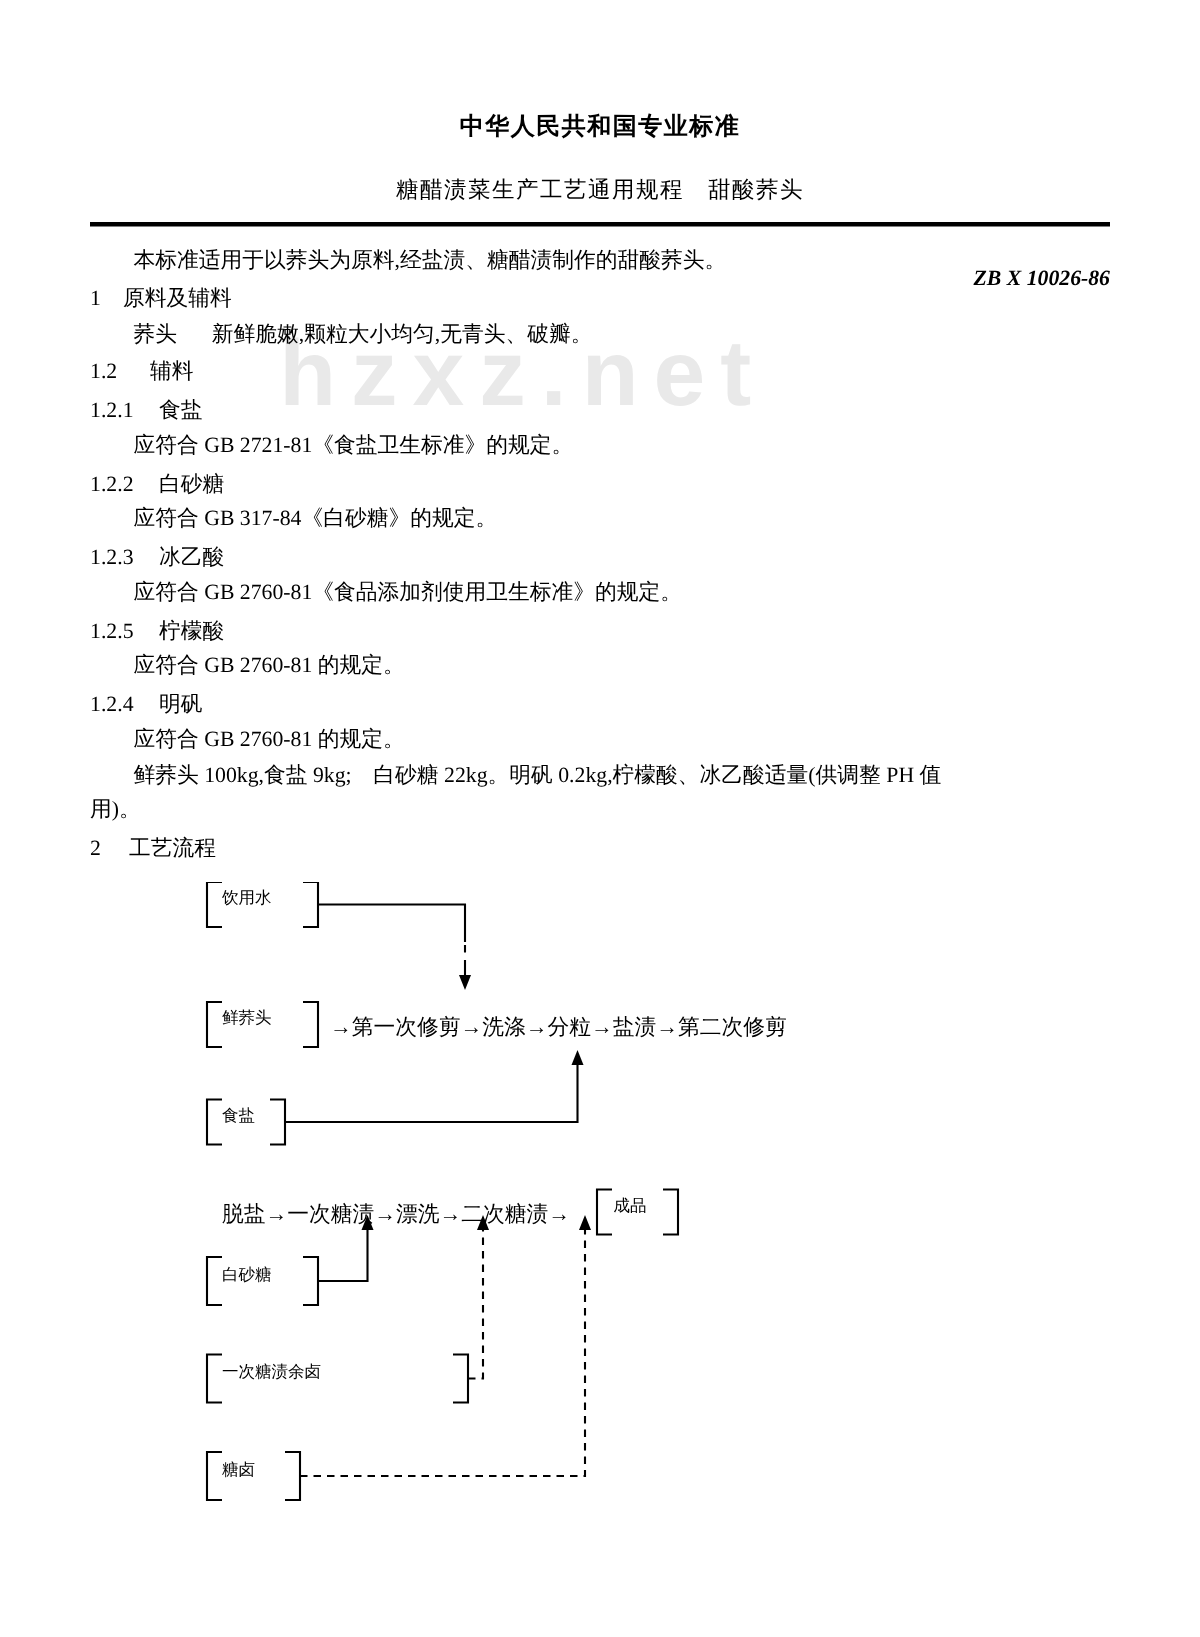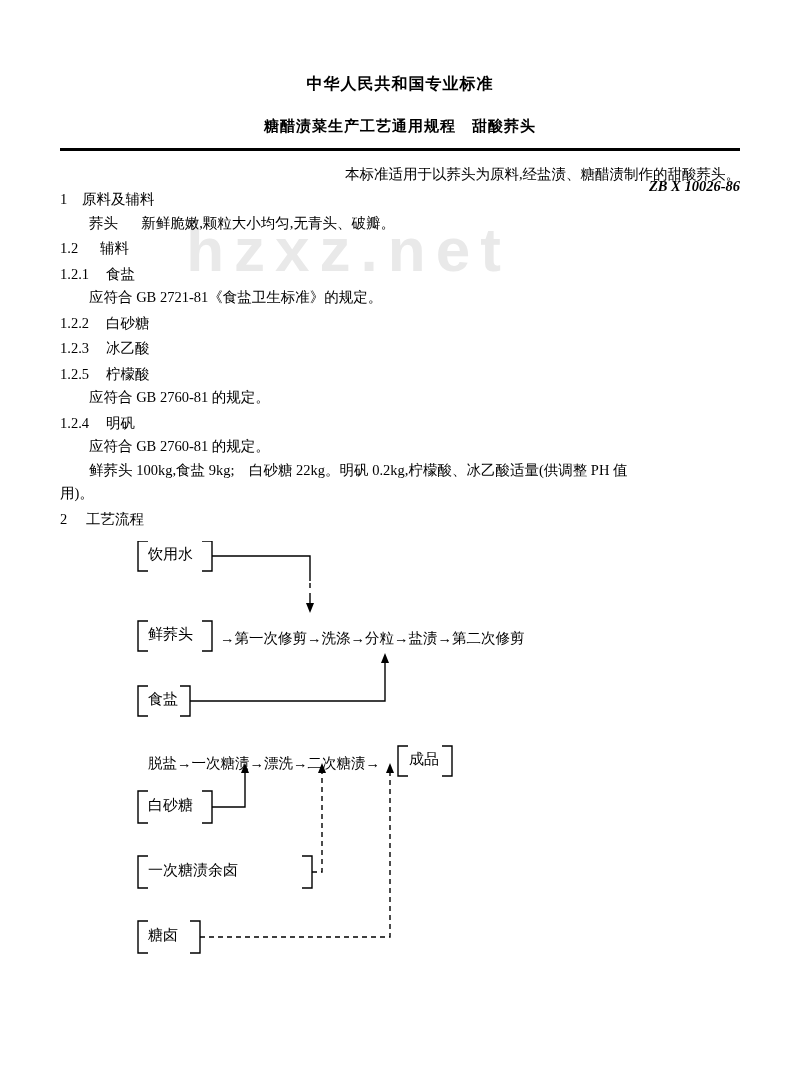--- a/index.html
+++ b/index.html
@@ -53,37 +53,36 @@
     right: 60px;
     top: 104px;
     font-family: "Liberation Serif", serif;
     font-size: 14.5px;
     font-weight: bold;
     font-style: italic;
   }
   .doc-subtitle {
     text-align: center;
     font-size: 15px;
-    font-weight: bold;
+    font-weight: normal;
     margin-top: 22px;
     letter-spacing: 1px;
   }
   .rule {
     margin: 12px 60px 0 60px;
     border-top: 3px solid #000;
   }
   .body-text {
     margin: 0 60px;
     font-size: 14.5px;
     line-height: 1.62;
   }
   .p-intro {
     text-indent: 2em;
     margin-top: 12px;
-    text-align: right;
   }
   .sec {
     margin-top: 2px;
   }
   .sec-num {
     display: inline-block;
     min-width: 40px;
   }
   .sec-num.lvl1 { min-width: 22px; }
   .sec-num.lvl3 { min-width: 46px; }
@@ -99,21 +98,21 @@
   .flow {
     position: relative;
     margin: 10px 0 0 0;
     height: 420px;
     font-size: 14.5px;
   }
   .flow svg { position: absolute; left: 0; top: 0; }
   .boxlabel {
     position: absolute;
     white-space: nowrap;
-    font-size: 15px;
+    font-size: 11px;
     line-height: 1;
   }
   .chainrow {
     position: absolute;
     white-space: nowrap;
     font-size: 14.5px;
   }
 </style>
 </head>
 <body>
@@ -147,24 +146,26 @@
       </div>
 
       <div class="sec">
         <span class="sec-num lvl3">1.2.1</span><span>食盐</span>
       </div>
       <div class="indent1">应符合 GB 2721-81《食盐卫生标准》的规定。</div>
 
       <div class="sec">
         <span class="sec-num lvl3">1.2.2</span><span>白砂糖</span>
       </div>
+      <div class="indent1">应符合 GB 317-84《白砂糖》的规定。</div>
 
       <div class="sec">
         <span class="sec-num lvl3">1.2.3</span><span>冰乙酸</span>
       </div>
+      <div class="indent1">应符合 GB 2760-81《食品添加剂使用卫生标准》的规定。</div>
 
       <div class="sec">
         <span class="sec-num lvl3">1.2.5</span><span>柠檬酸</span>
       </div>
       <div class="indent1">应符合 GB 2760-81 的规定。</div>
 
       <div class="sec">
         <span class="sec-num lvl3">1.2.4</span><span>明矾</span>
       </div>
       <div class="indent1">应符合 GB 2760-81 的规定。</div>

